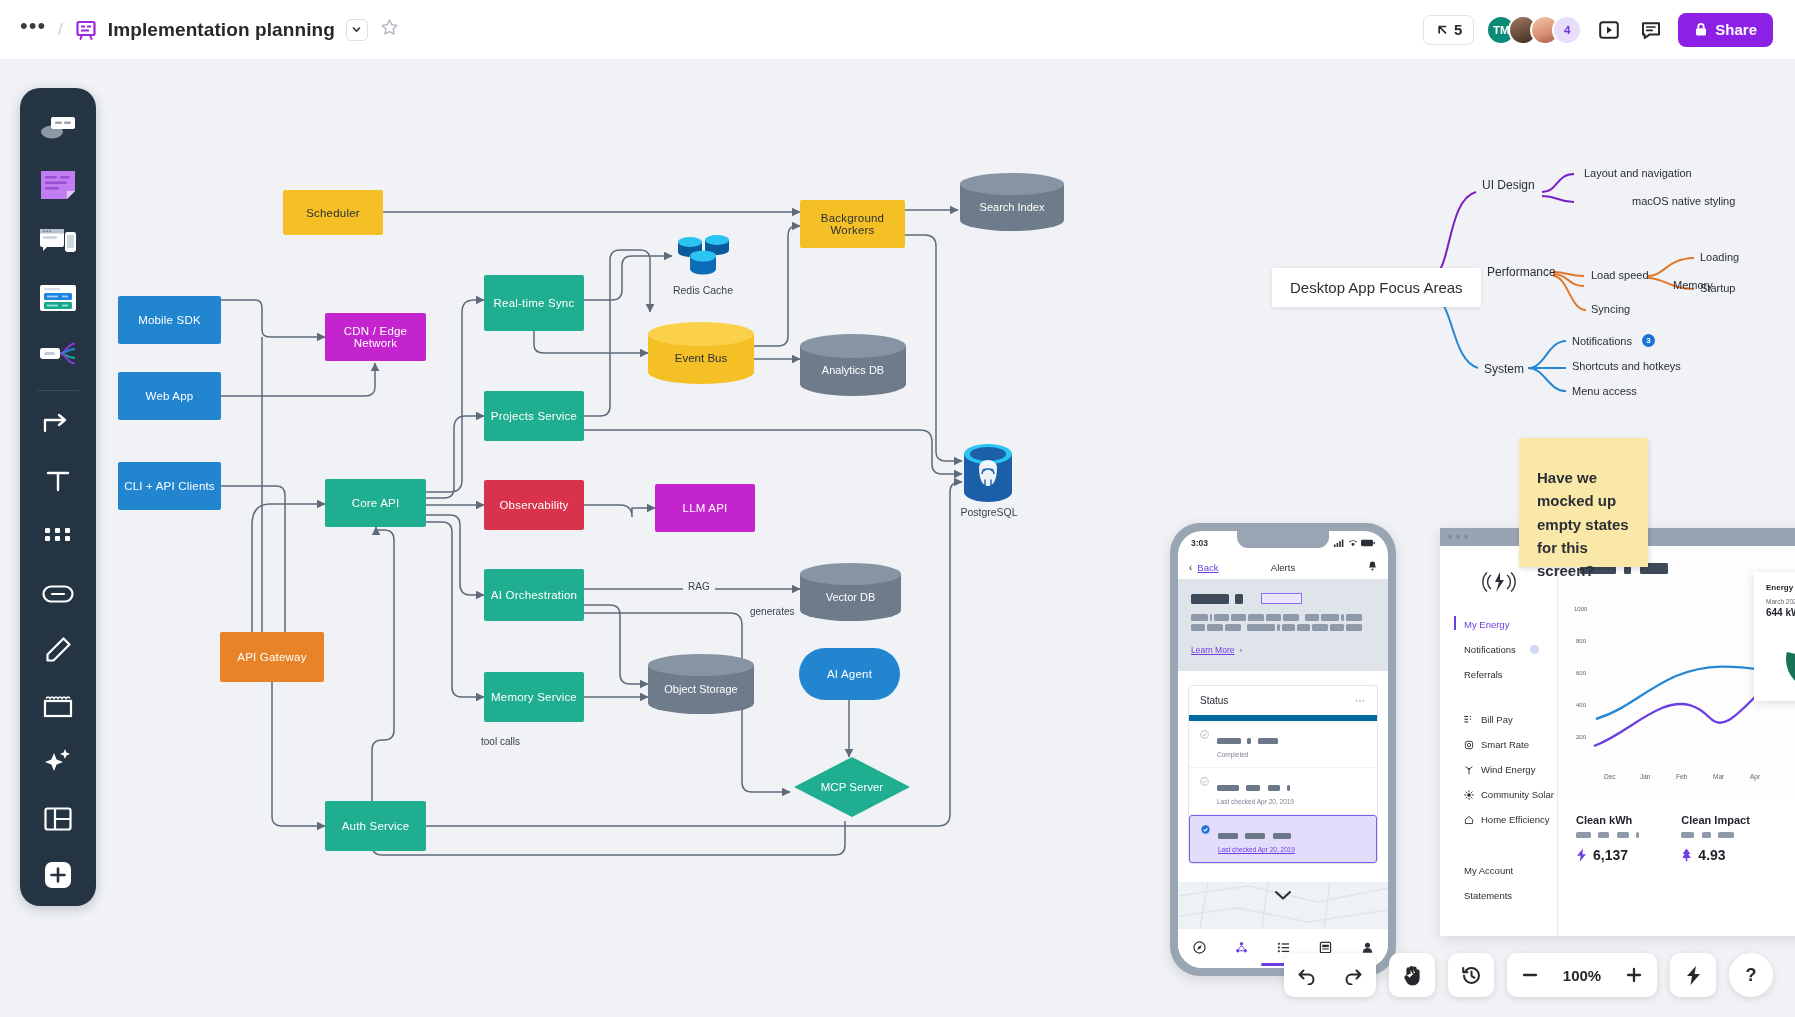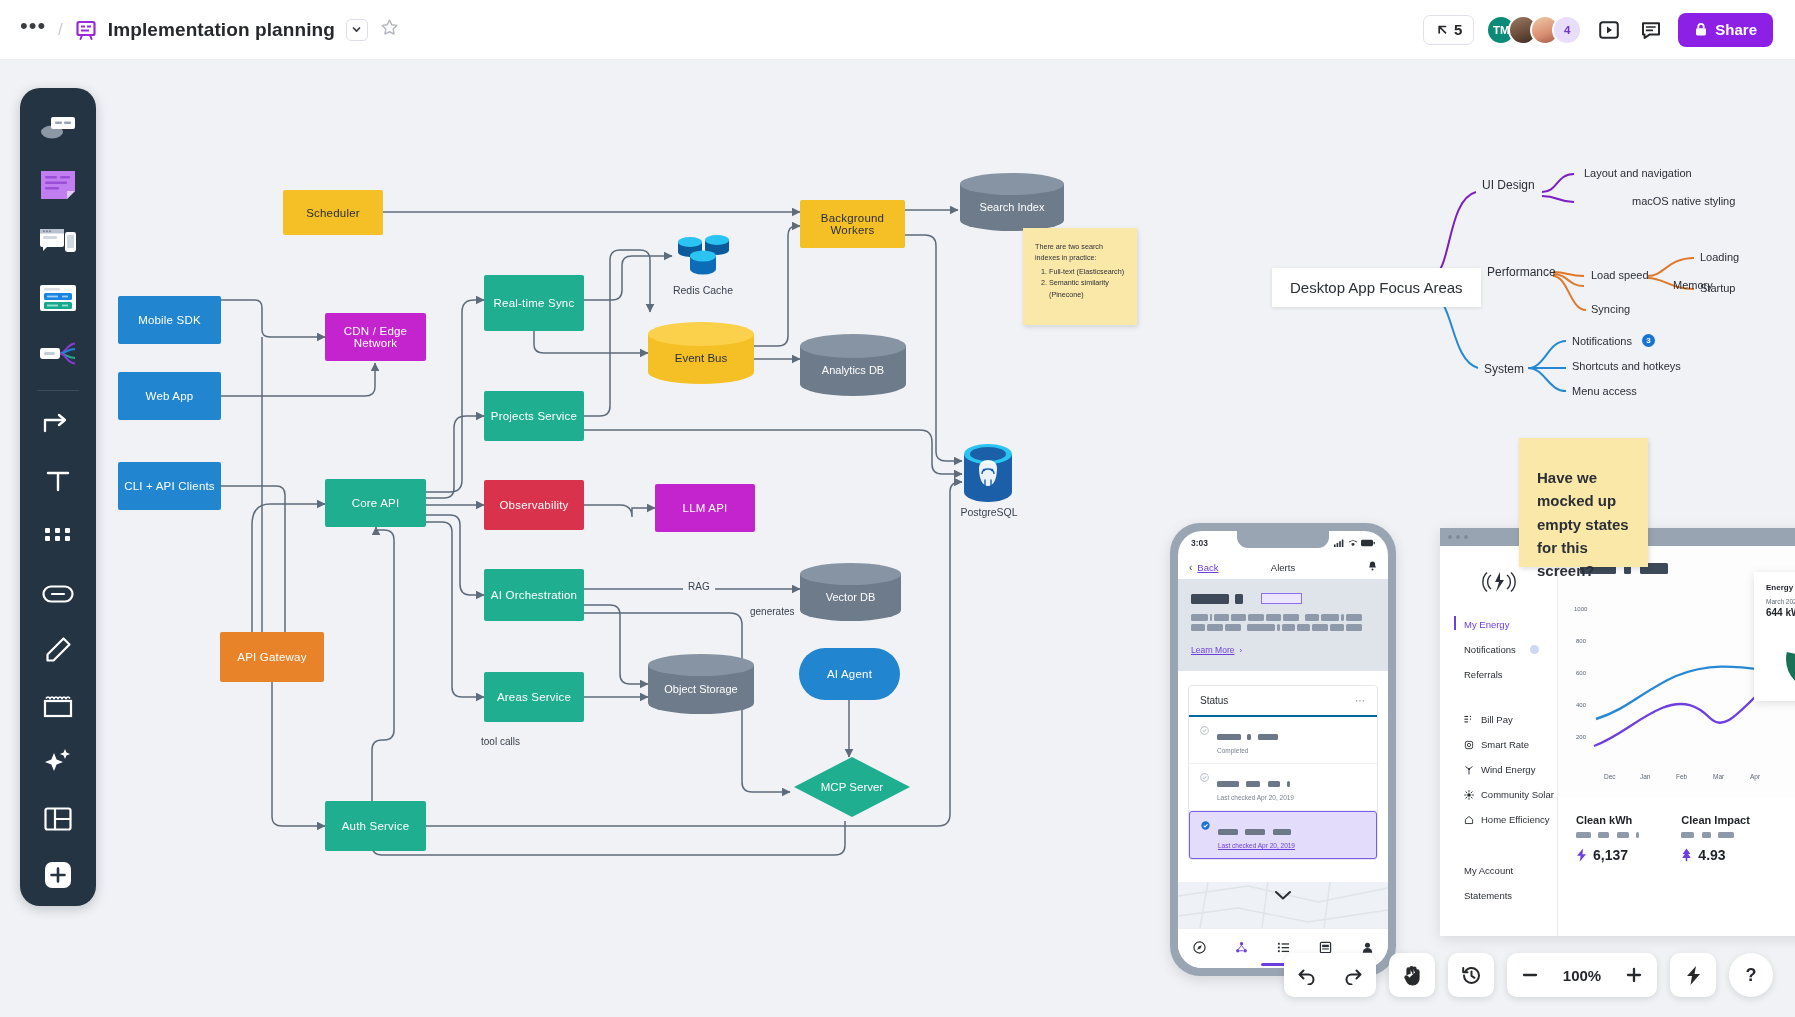--- a/index.html
+++ b/index.html
@@ -92,21 +92,21 @@
      width: 92px; height: 17px; background: #9aa5b3; border-radius: 0 0 11px 11px; }
   .ph-status { height: 24px; display: flex; align-items: center; padding: 0 13px; font-size: 8.5px;
      color: #2b2f36; font-weight: 600; }
   .ph-nav { height: 24px; display: flex; align-items: center; padding: 0 11px; font-size: 9.5px;
      color: #2b2f36; position: relative; }
   .ph-hero { background: #dfe3ea; padding: 14px 13px 16px; }
   .bar { background: #6c7788; border-radius: 1.5px; display: inline-block; height: 8px; }
   .bar-l { background: #8e99a9; height: 7px; border-radius: 1.5px; display: inline-block; margin: 0 2px 3px 0;}
   .ph-card { margin: 14px 10px; border: 1px solid #e2e5ea; border-radius: 4px; }
   .ph-card-h { display: flex; align-items: center; justify-content: space-between;
-     padding: 9px 11px; font-size: 10px; color: #2b2f36; border-bottom: 2px solid #0369a1; }
+     padding: 9px 11px; font-size: 10px; color: #2b2f36; border-bottom: 6px solid #0369a1; }
   .ph-row { display: flex; align-items: flex-start; gap: 8px; padding: 9px 11px;
      border-bottom: 1px solid #eef0f3; }
   .ph-row:last-child { border-bottom: none; }
   .ph-row.sel { background: #e3dcfa; border: 1.5px solid #7b5cf0; border-radius: 3px; }
   .ph-sub { font-size: 6.5px; color: #7a8290; margin-top: 3px; }
   .ph-tabs { position: absolute; bottom: 0; left: 0; right: 0; height: 40px;
      display: flex; align-items: center; justify-content: space-around;
      border-top: 1px solid #eceef1; background: #fff; }
   .ph-map { position: absolute; bottom: 40px; left: 0; right: 0; height: 46px;
      background: #eef1f5; overflow:hidden;}
@@ -307,21 +307,21 @@
     <div class="node rectnode" style="left:484px;top:331px;width:100px;height:50px;background:#1fae8f">
         <span>Projects Service</span>
       </div>
     <div class="node rectnode" style="left:484px;top:420px;width:100px;height:50px;background:#d9324c">
         <span>Observability</span>
       </div>
     <div class="node rectnode" style="left:484px;top:509px;width:100px;height:52px;background:#1fae8f">
         <span>AI Orchestration</span>
       </div>
     <div class="node rectnode" style="left:484px;top:612px;width:100px;height:50px;background:#1fae8f">
-        <span>Areas Service</span>
+        <span>Memory Service</span>
       </div>
     <div class="node rectnode" style="left:655px;top:424px;width:100px;height:48px;background:#c424cd">
         <span>LLM API</span>
       </div>
     <div class="node rectnode" style="left:800px;top:140px;width:105px;height:48px;background:#f5c026;color:#2b2f36">
         <span>Background Workers</span>
       </div>
 
     <div class="node" style="left:799px;top:588px;width:101px;height:52px;background:#2185d0;border-radius:26px">
         <span>AI Agent</span>
@@ -394,27 +394,20 @@
         <path d="M23 38v6M29 38v6" stroke="#1a5fa8" stroke-width="1.4" stroke-linecap="round"></path>
       </svg>
     </div>
     <div class="nodelabel" style="left:946px;top:446px;width:86px">PostgreSQL</div>
 
     <div style="position:absolute;left:683px;top:521px;background:#f0f2f5;padding:0 5px;font-size:10px;color:#3b4250">RAG</div>
     <div style="position:absolute;left:745px;top:546px;background:#f0f2f5;padding:0 5px;font-size:10px;color:#3b4250">generates</div>
     <div style="position:absolute;left:476px;top:676px;background:#f0f2f5;padding:0 5px;font-size:10px;color:#3b4250">tool calls</div>
   </div>
 
-  <div class="sticky sticky-sm" style="left:1023px;top:168px;width:114px;height:97px">
-    <div>There are two search indexes in practice:</div>
-    <ol>
-      <li>Full-text (Elasticsearch)</li>
-      <li>Semantic similarity (Pinecone)</li>
-    </ol>
-  </div>
 
   <div>
     <svg class="wires" width="1795" height="957">
       <g fill="none" stroke-width="2">
         <path d="M1431 216 C1452 216 1446 140 1476 132" stroke="#7b1fc2"></path>
         <path d="M1542 132 C1558 132 1556 114 1574 114" stroke="#7b1fc2"></path>
         <path d="M1542 136 C1558 136 1558 142 1574 142" stroke="#7b1fc2"></path>
         <path d="M1431 226 C1452 226 1456 212 1480 212" stroke="#e0782b"></path>
         <path d="M1553 212 C1568 212 1568 216 1584 216" stroke="#e0782b"></path>
         <path d="M1553 214 C1568 214 1568 226 1584 226" stroke="#e0782b"></path>

